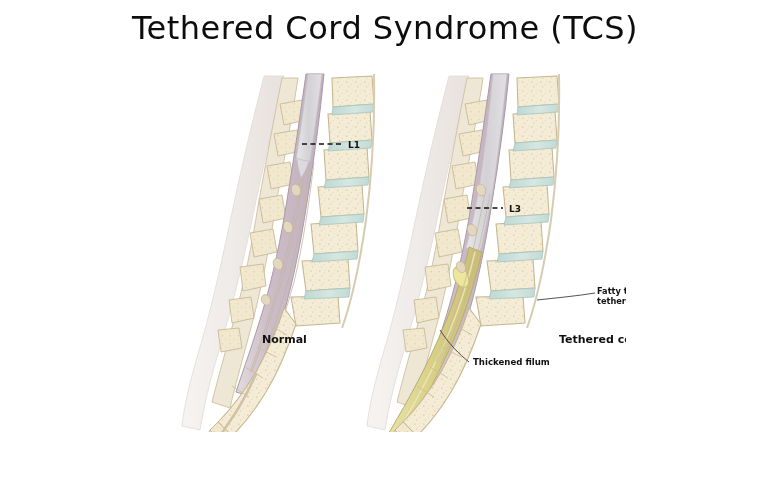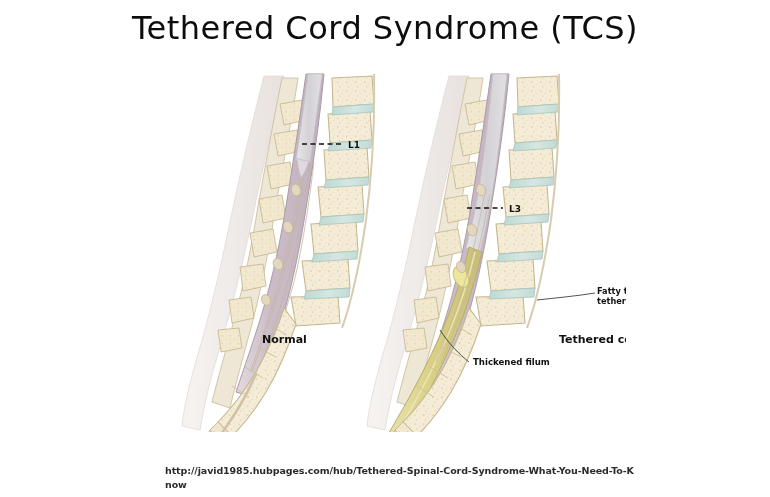--- a/index.html
+++ b/index.html
@@ -293,15 +293,14 @@
           <path d="M99,268 C108,282 118,292 128,300" fill="none" stroke="#3f3f3f" stroke-width="0.9"></path>
           <text x="132" y="303" font-family="DejaVu Sans, sans-serif" font-size="8.6" font-weight="700" fill="#111111">Thickened filum</text>
         </g>
 
         <text x="218" y="281" font-family="DejaVu Sans, sans-serif" font-size="11" font-weight="700" fill="#111111">Tethered cord</text>
       </g>
 
     </svg>
   </div>
 
-  <div id="caption">http://javid1985.hubpages.com/hub/Tethered-Spinal-Cord-Syndrome-What-You-Need-To-Know</div>
 
 </div>
 
 </body></html>

